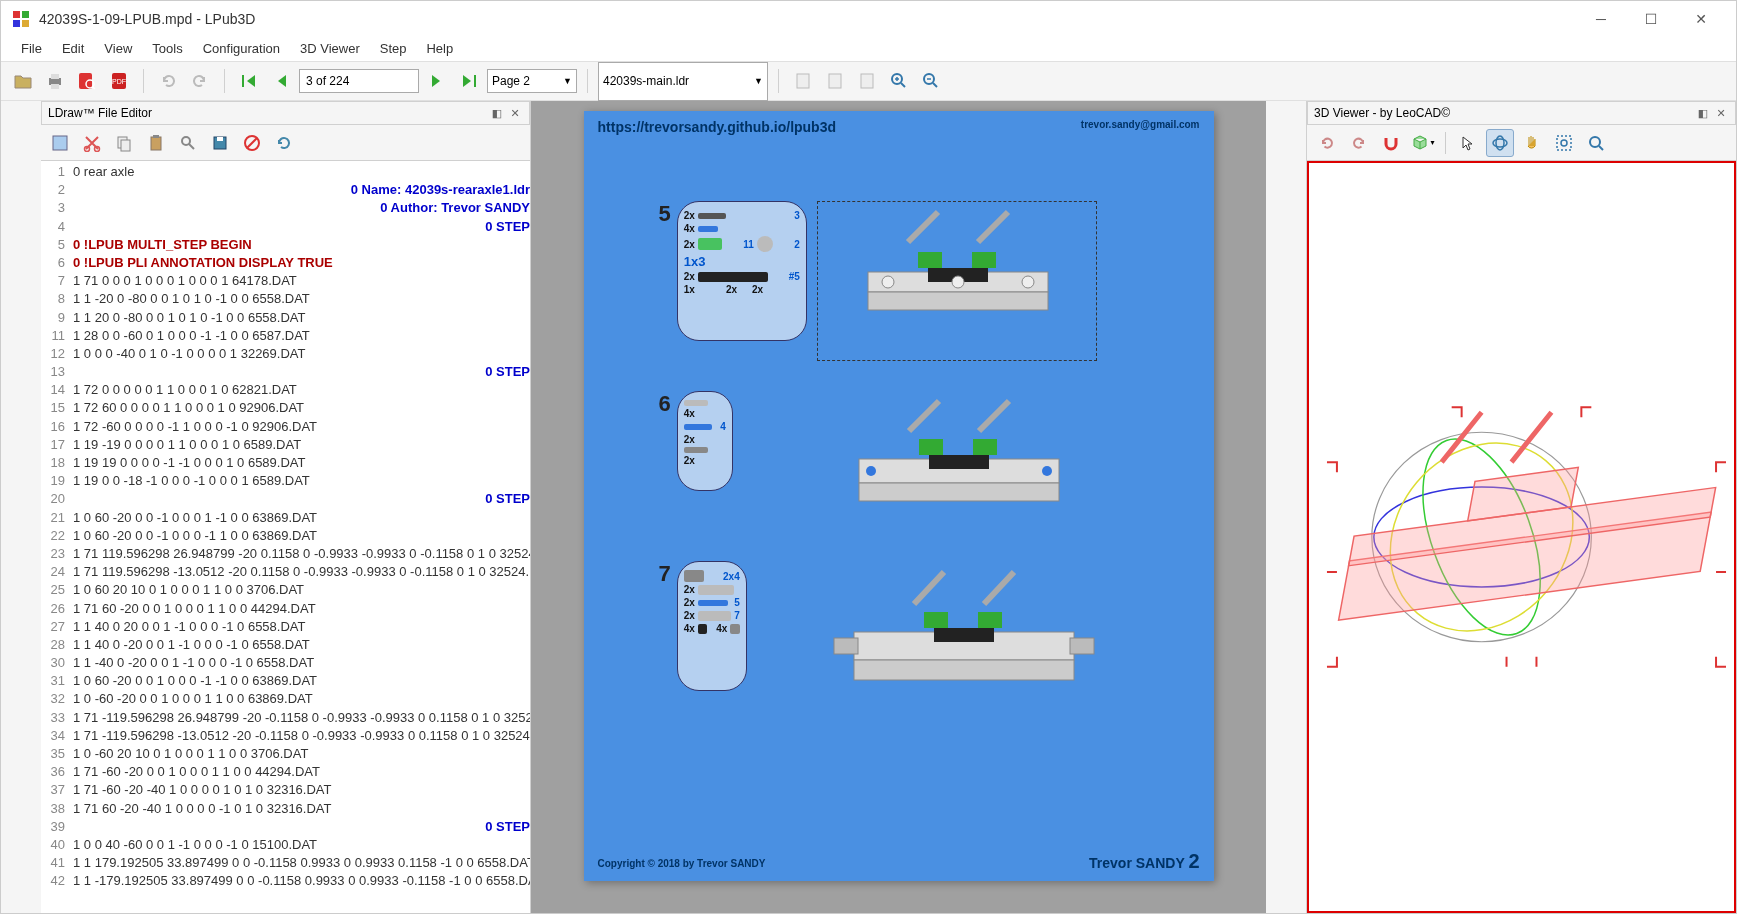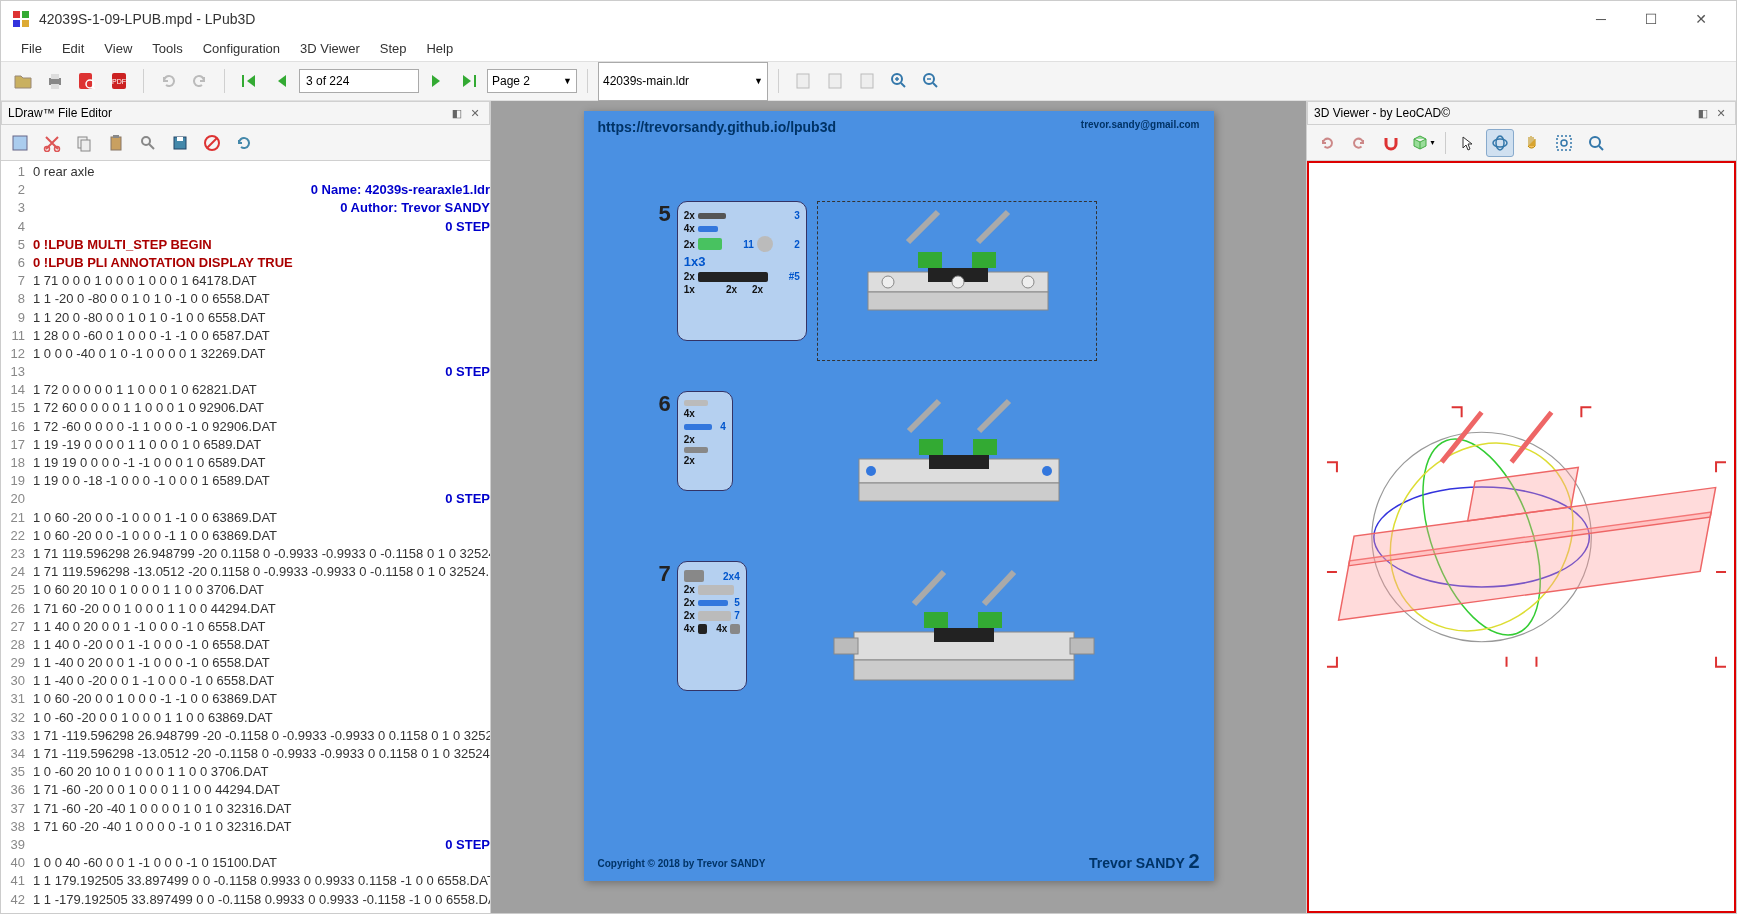--- a/index.html
+++ b/index.html
@@ -19,21 +19,21 @@
 
 .toolbar { height: 40px; background: #f5f5f5; border-top: 1px solid #e0e0e0; border-bottom: 1px solid #e0e0e0; display: flex; align-items: center; padding: 0 8px; gap: 4px; }
 .toolbar-sep { width: 1px; height: 24px; background: #d0d0d0; margin: 0 6px; }
 .tb-icon { width: 28px; height: 28px; display: flex; align-items: center; justify-content: center; cursor: pointer; border-radius: 3px; }
 .page-input { width: 120px; height: 24px; padding: 0 6px; font-size: 12px; border: 1px solid #aaa; background: #fff; }
 .page-combo { width: 90px; height: 24px; font-size: 12px; border: 1px solid #aaa; background: #fff; padding: 0 4px; display: flex; align-items: center; justify-content: space-between; }
 .file-combo { width: 170px; height: 39px; font-size: 12px; border: 1px solid #aaa; background: #fff; padding: 0 4px; display: flex; align-items: center; justify-content: space-between; }
 
 .main-area { flex: 1; display: flex; overflow: hidden; background: #f5f5f5; }
 
-.panel { display: flex; flex-direction: column; background: #fff; }
+.panel { display: flex; flex-direction: column; background: #fff; margin-left: 40px; }
 .panel-header { height: 24px; background: #f5f5f5; border: 1px solid #d0d0d0; display: flex; align-items: center; padding: 0 6px; font-size: 12px; justify-content: space-between; }
 .panel-header-icons { display: flex; gap: 2px; }
 .panel-icon-sm { width: 16px; height: 16px; display: flex; align-items: center; justify-content: center; font-size: 11px; color: #666; cursor: pointer; }
 
 .left-panel { width: 490px; border-right: 1px solid #d0d0d0; }
 .editor-toolbar { height: 36px; background: #f5f5f5; border-bottom: 1px solid #d0d0d0; display: flex; align-items: center; padding: 0 6px; gap: 6px; }
 .ed-icon { width: 26px; height: 26px; display: flex; align-items: center; justify-content: center; cursor: pointer; }
 
 .editor-content { flex: 1; overflow-y: scroll; overflow-x: hidden; background: #fff; font-family: "Segoe UI", sans-serif; font-size: 13px; line-height: 1.4; padding: 2px 0; }
 .code-line { display: flex; white-space: pre; }
@@ -45,21 +45,21 @@
 .center-panel { flex: 1; display: flex; flex-direction: column; background: #a0a0a0; padding: 0; }
 .page-view { flex: 1; display: flex; align-items: flex-start; justify-content: center; padding: 10px; overflow: hidden; }
 .page { width: 630px; height: 770px; background: #4a90e2; position: relative; box-shadow: 2px 2px 8px rgba(0,0,0,0.3); }
 .page-header-l { position: absolute; top: 8px; left: 14px; font-size: 14px; color: #003366; font-weight: 600; }
 .page-header-r { position: absolute; top: 8px; right: 14px; font-size: 10px; color: #003366; font-weight: 600; }
 .page-footer-l { position: absolute; bottom: 12px; left: 14px; font-size: 10px; color: #003366; font-weight: 600; }
 .page-footer-r { position: absolute; bottom: 8px; right: 14px; font-size: 14px; color: #003366; font-weight: 600; }
 
 .step-block { position: absolute; display: flex; }
 .step-num { font-size: 22px; font-weight: bold; color: #222; margin-right: 6px; }
-.pli-box { background: #b5d0f0; border: 1px solid #336; border-radius: 10px; padding: 6px; font-size: 10px; color: #223; }
+.pli-box { background: #b5d0f0; border: 1px solid #336; border-radius: 22px; padding: 6px; font-size: 10px; color: #223; }
 .pli-row { display: flex; align-items: center; gap: 3px; margin: 2px 0; }
 .pli-count { font-weight: bold; color: #111; }
 .pli-annot { color: #0055cc; font-weight: bold; margin-left: auto; }
 .pli-part { width: 30px; height: 10px; background: #999; border-radius: 2px; }
 .assembly { width: 280px; height: 160px; margin-left: 10px; background: transparent; position: relative; }
 .assembly.dashed { border: 1.5px dashed #333; }
 
 .right-panel { width: 430px; border-left: 1px solid #d0d0d0; }
 .viewer-toolbar { height: 36px; background: #f5f5f5; border-bottom: 1px solid #d0d0d0; display: flex; align-items: center; padding: 0 6px; gap: 4px; }
 .vw-icon { width: 28px; height: 28px; display: flex; align-items: center; justify-content: center; cursor: pointer; border: 1px solid transparent; border-radius: 3px; }
@@ -284,21 +284,20 @@
           <div class="code-line"><span class="line-num">19</span><span class="line-text">1 19 0 0 -18 -1 0 0 0 -1 0 0 0 1 6589.DAT</span></div>
           <div class="code-line"><span class="line-num">20</span><span class="line-text blue">0 STEP</span></div>
           <div class="code-line"><span class="line-num">21</span><span class="line-text">1 0 60 -20 0 0 -1 0 0 0 1 -1 0 0 63869.DAT</span></div>
           <div class="code-line"><span class="line-num">22</span><span class="line-text">1 0 60 -20 0 0 -1 0 0 0 -1 1 0 0 63869.DAT</span></div>
           <div class="code-line"><span class="line-num">23</span><span class="line-text">1 71 119.596298 26.948799 -20 0.1158 0 -0.9933 -0.9933 0 -0.1158 0 1 0 32524.DAT</span></div>
           <div class="code-line"><span class="line-num">24</span><span class="line-text">1 71 119.596298 -13.0512 -20 0.1158 0 -0.9933 -0.9933 0 -0.1158 0 1 0 32524.DAT</span></div>
           <div class="code-line"><span class="line-num">25</span><span class="line-text">1 0 60 20 10 0 1 0 0 0 1 1 0 0 3706.DAT</span></div>
           <div class="code-line"><span class="line-num">26</span><span class="line-text">1 71 60 -20 0 0 1 0 0 0 1 1 0 0 44294.DAT</span></div>
           <div class="code-line"><span class="line-num">27</span><span class="line-text">1 1 40 0 20 0 0 1 -1 0 0 0 -1 0 6558.DAT</span></div>
           <div class="code-line"><span class="line-num">28</span><span class="line-text">1 1 40 0 -20 0 0 1 -1 0 0 0 -1 0 6558.DAT</span></div>
-          <div class="code-line"><span class="line-num">29</span><span class="line-text">1 1 -40 0 20 0 0 1 -1 0 0 0 -1 0 6558.DAT</span></div>
           <div class="code-line"><span class="line-num">30</span><span class="line-text">1 1 -40 0 -20 0 0 1 -1 0 0 0 -1 0 6558.DAT</span></div>
           <div class="code-line"><span class="line-num">31</span><span class="line-text">1 0 60 -20 0 0 1 0 0 0 -1 -1 0 0 63869.DAT</span></div>
           <div class="code-line"><span class="line-num">32</span><span class="line-text">1 0 -60 -20 0 0 1 0 0 0 1 1 0 0 63869.DAT</span></div>
           <div class="code-line"><span class="line-num">33</span><span class="line-text">1 71 -119.596298 26.948799 -20 -0.1158 0 -0.9933 -0.9933 0 0.1158 0 1 0 32524.DAT</span></div>
           <div class="code-line"><span class="line-num">34</span><span class="line-text">1 71 -119.596298 -13.0512 -20 -0.1158 0 -0.9933 -0.9933 0 0.1158 0 1 0 32524.DAT</span></div>
           <div class="code-line"><span class="line-num">35</span><span class="line-text">1 0 -60 20 10 0 1 0 0 0 1 1 0 0 3706.DAT</span></div>
           <div class="code-line"><span class="line-num">36</span><span class="line-text">1 71 -60 -20 0 0 1 0 0 0 1 1 0 0 44294.DAT</span></div>
           <div class="code-line"><span class="line-num">37</span><span class="line-text">1 71 -60 -20 -40 1 0 0 0 0 1 0 1 0 32316.DAT</span></div>
           <div class="code-line"><span class="line-num">38</span><span class="line-text">1 71 60 -20 -40 1 0 0 0 0 -1 0 1 0 32316.DAT</span></div>
           <div class="code-line"><span class="line-num">39</span><span class="line-text blue">0 STEP</span></div>

